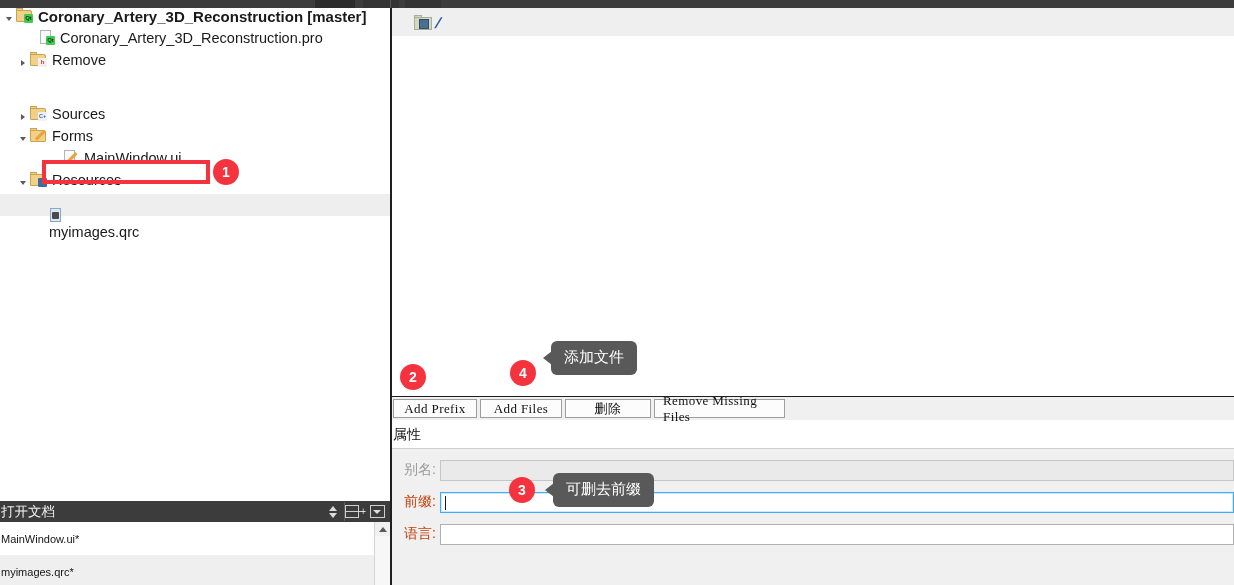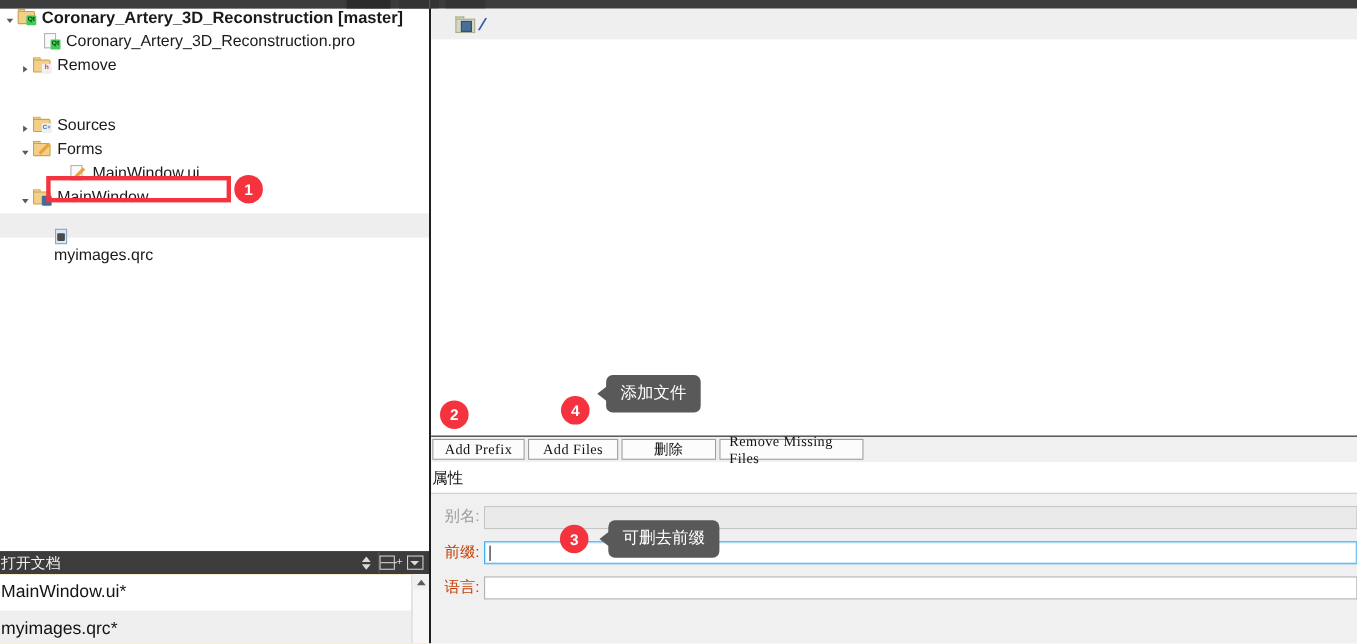--- a/index.html
+++ b/index.html
@@ -186,21 +186,21 @@
     border-top: 7px solid transparent;
     border-bottom: 7px solid transparent;
     border-right: 9px solid #595959;
   }
 
   
   .docs-panel {
     position: absolute;
     left: 0; top: 501px;
     width: 390px; height: 84px;
-    background: #eab308;
+    background: #a21caf;
     overflow: hidden;
   }
   .docs-header {
     height: 21px;
     background: #3c3c3c;
     color: #f0f0f0;
     font-size: 13.5px;
     display: flex;
     align-items: center;
     padding-left: 1px;
@@ -243,21 +243,21 @@
   }
 
   .docs-list {
     position: relative;
     height: 63px;
     background: #ffffff;
   }
   .doc-row {
     height: 33px;
     display: flex; align-items: center;
-    font-size: 16px;
+    font-size: 11px;
     color: #141414;
     padding-left: 1px;
   }
   .doc-row.alt { background: #efefef; }
 
   .docs-scrollbar {
     position: absolute;
     right: 0; top: 0;
     width: 16px; height: 63px;
     background: #f7f7f7;
@@ -496,21 +496,21 @@
       <span class="tree-label">MainWindow.ui</span>
     </div>
 
     <div class="tree-row" style="padding-left:16px;">
       <div class="arrow open"></div>
       <div class="ficon">
         <div class="tab"></div>
           <div class="folder"></div>
           <div class="badge grid"></div>
       </div>
-      <span class="tree-label">MainWindow</span>
+      <span class="tree-label">Resources</span>
     </div>
 
     <div class="tree-row selected" style="padding-left:48px;flex-direction:column;">
       <div class="arrow none"></div>
       <div class="ficon">
         <div class="lockpage"></div>
           <div class="lock"></div>
       </div>
       <span class="tree-label">myimages.qrc</span>
     </div>

